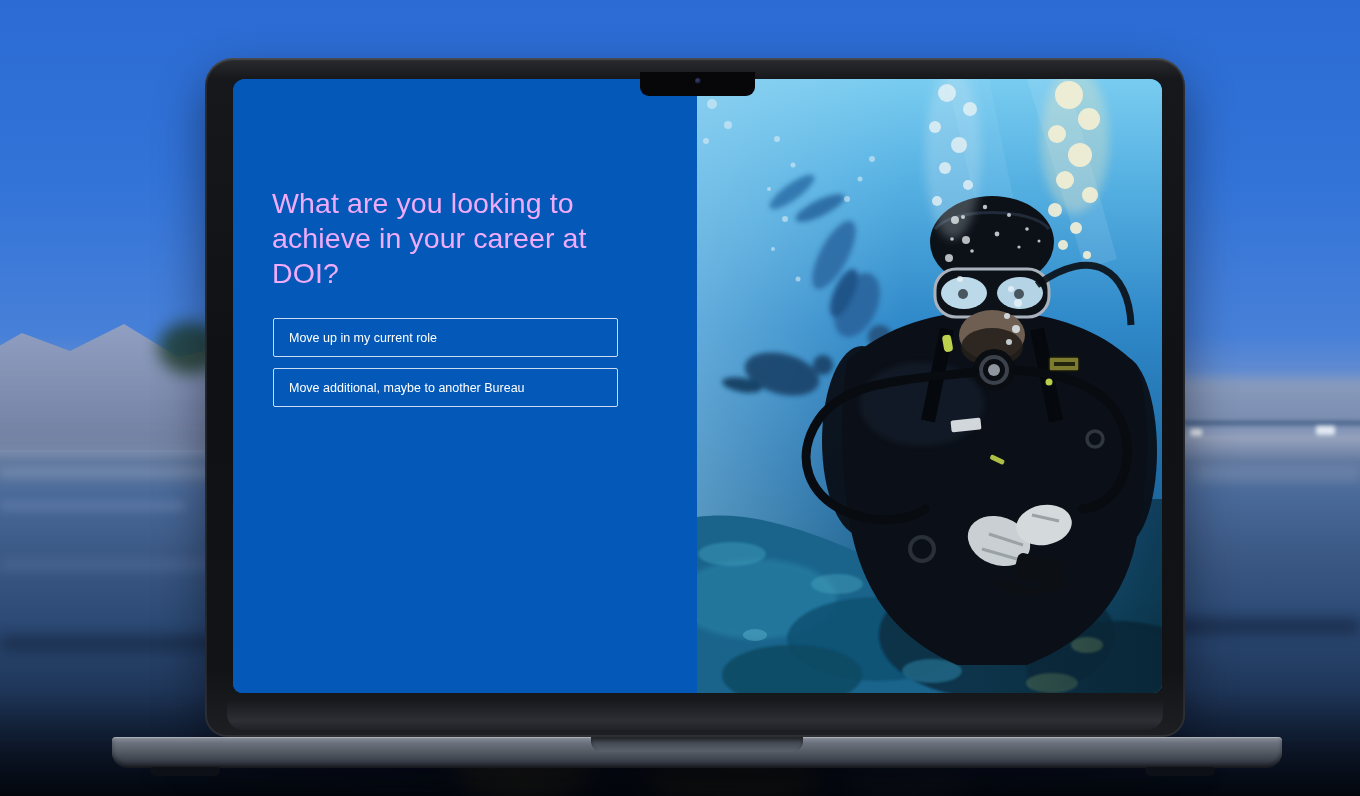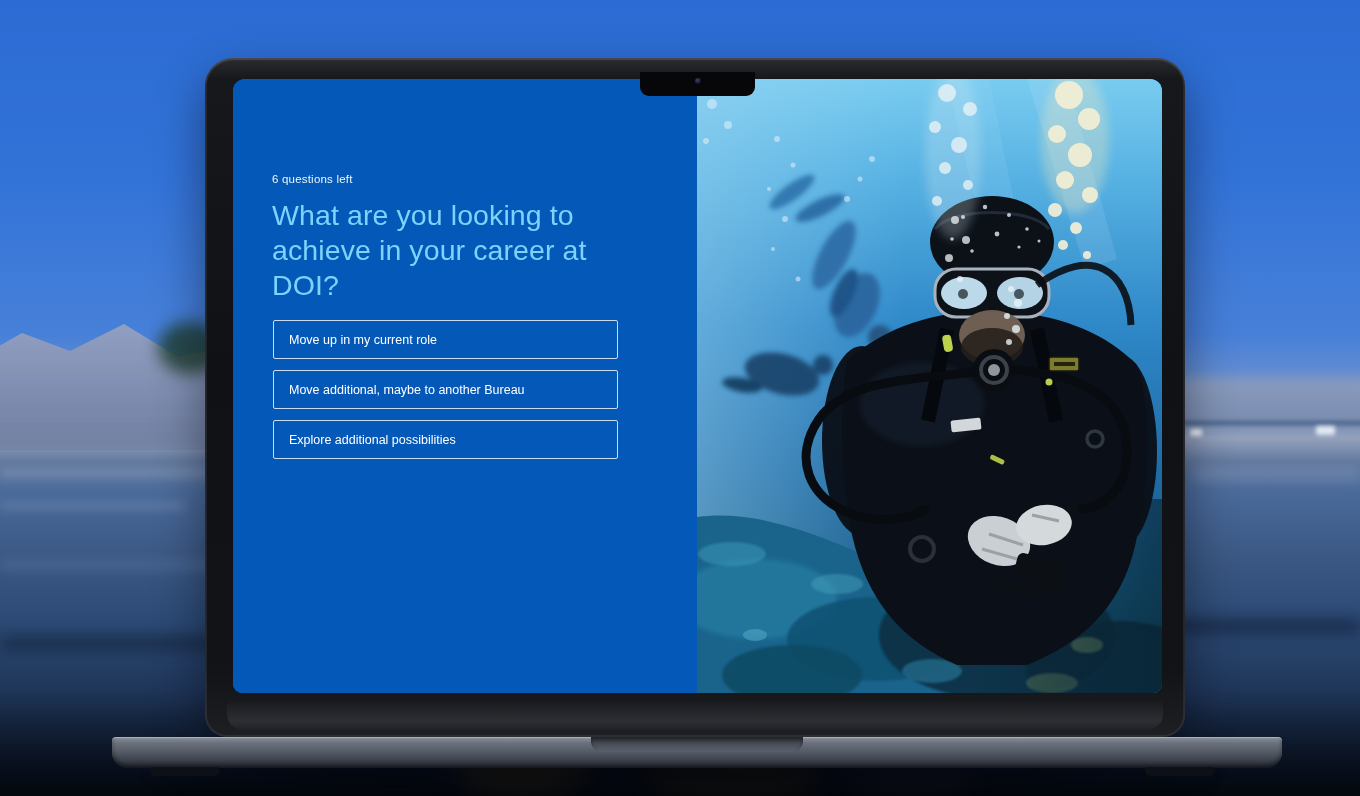--- a/index.html
+++ b/index.html
@@ -51,21 +51,21 @@
     background:linear-gradient(180deg,#3a3f47 0%,#4b515b 55%,#5d636e 100%);
     box-shadow:inset 0 3px 4px rgba(0,0,0,.5);}
   .foot{width:70px;height:9px;border-radius:3px 3px 6px 6px;background:rgba(14,17,23,.92);top:709px;}
   .foot-left{left:38px;} .foot-right{left:1033px;}
 
   
   .panel-left{width:464px;height:614px;flex:none;background:#0459b8;color:#fff;
     padding:94px 0 0 39px;}
   .progress-label{font-size:11.5px;letter-spacing:.2px;color:#eef4fb;}
   .question{width:372px;font-size:28.5px;line-height:35px;font-weight:400;letter-spacing:.1px;
-    margin:13px 0 17px 0;color:#7dd3fc;}
+    margin:13px 0 27px 0;color:#f0abfc;}
   .option{display:block;width:345px;height:39px;margin:8px 0 11px 1px;background:transparent;
     border:1px solid rgba(236,243,250,.85);border-radius:2px;color:#ffffff;font-size:12.5px;
     text-align:left;padding:0 15px;cursor:pointer;}
 
   
   .panel-right{flex:1;height:614px;position:relative;overflow:hidden;background:#2f86c8;}
   .panel-right svg{display:block;width:100%;height:100%;}
 </style>
 </head>
 <body>
@@ -89,25 +89,23 @@
   <div class="abs bg-rock-3"></div>
   <div class="abs bg-bottom-shade"></div>
   <div class="abs laptop-shadow"></div>
 
   <div class="abs laptop">
     <div class="abs lid">
 
       <div class="abs screen">
 
         <div class="panel-left">
-          <div class="progress-label">6 questions left</div>
           <h1 class="question">What are you looking to achieve in your career at DOI?</h1>
           <button class="option">Move up in my current role</button>
           <button class="option">Move additional, maybe to another Bureau</button>
-          <button class="option">Explore additional possibilities</button>
         </div>
 
         <div class="panel-right">
           <svg viewBox="0 0 465 614" preserveAspectRatio="none">
             <defs>
               <linearGradient id="sea" x1="0" y1="0" x2="0" y2="1">
                 <stop offset="0" stop-color="#79ccf0"></stop>
                   <stop offset=".16" stop-color="#57b2e3"></stop>
                 <stop offset=".40" stop-color="#2f88c8"></stop>
                   <stop offset=".64" stop-color="#1f6ba6"></stop>

